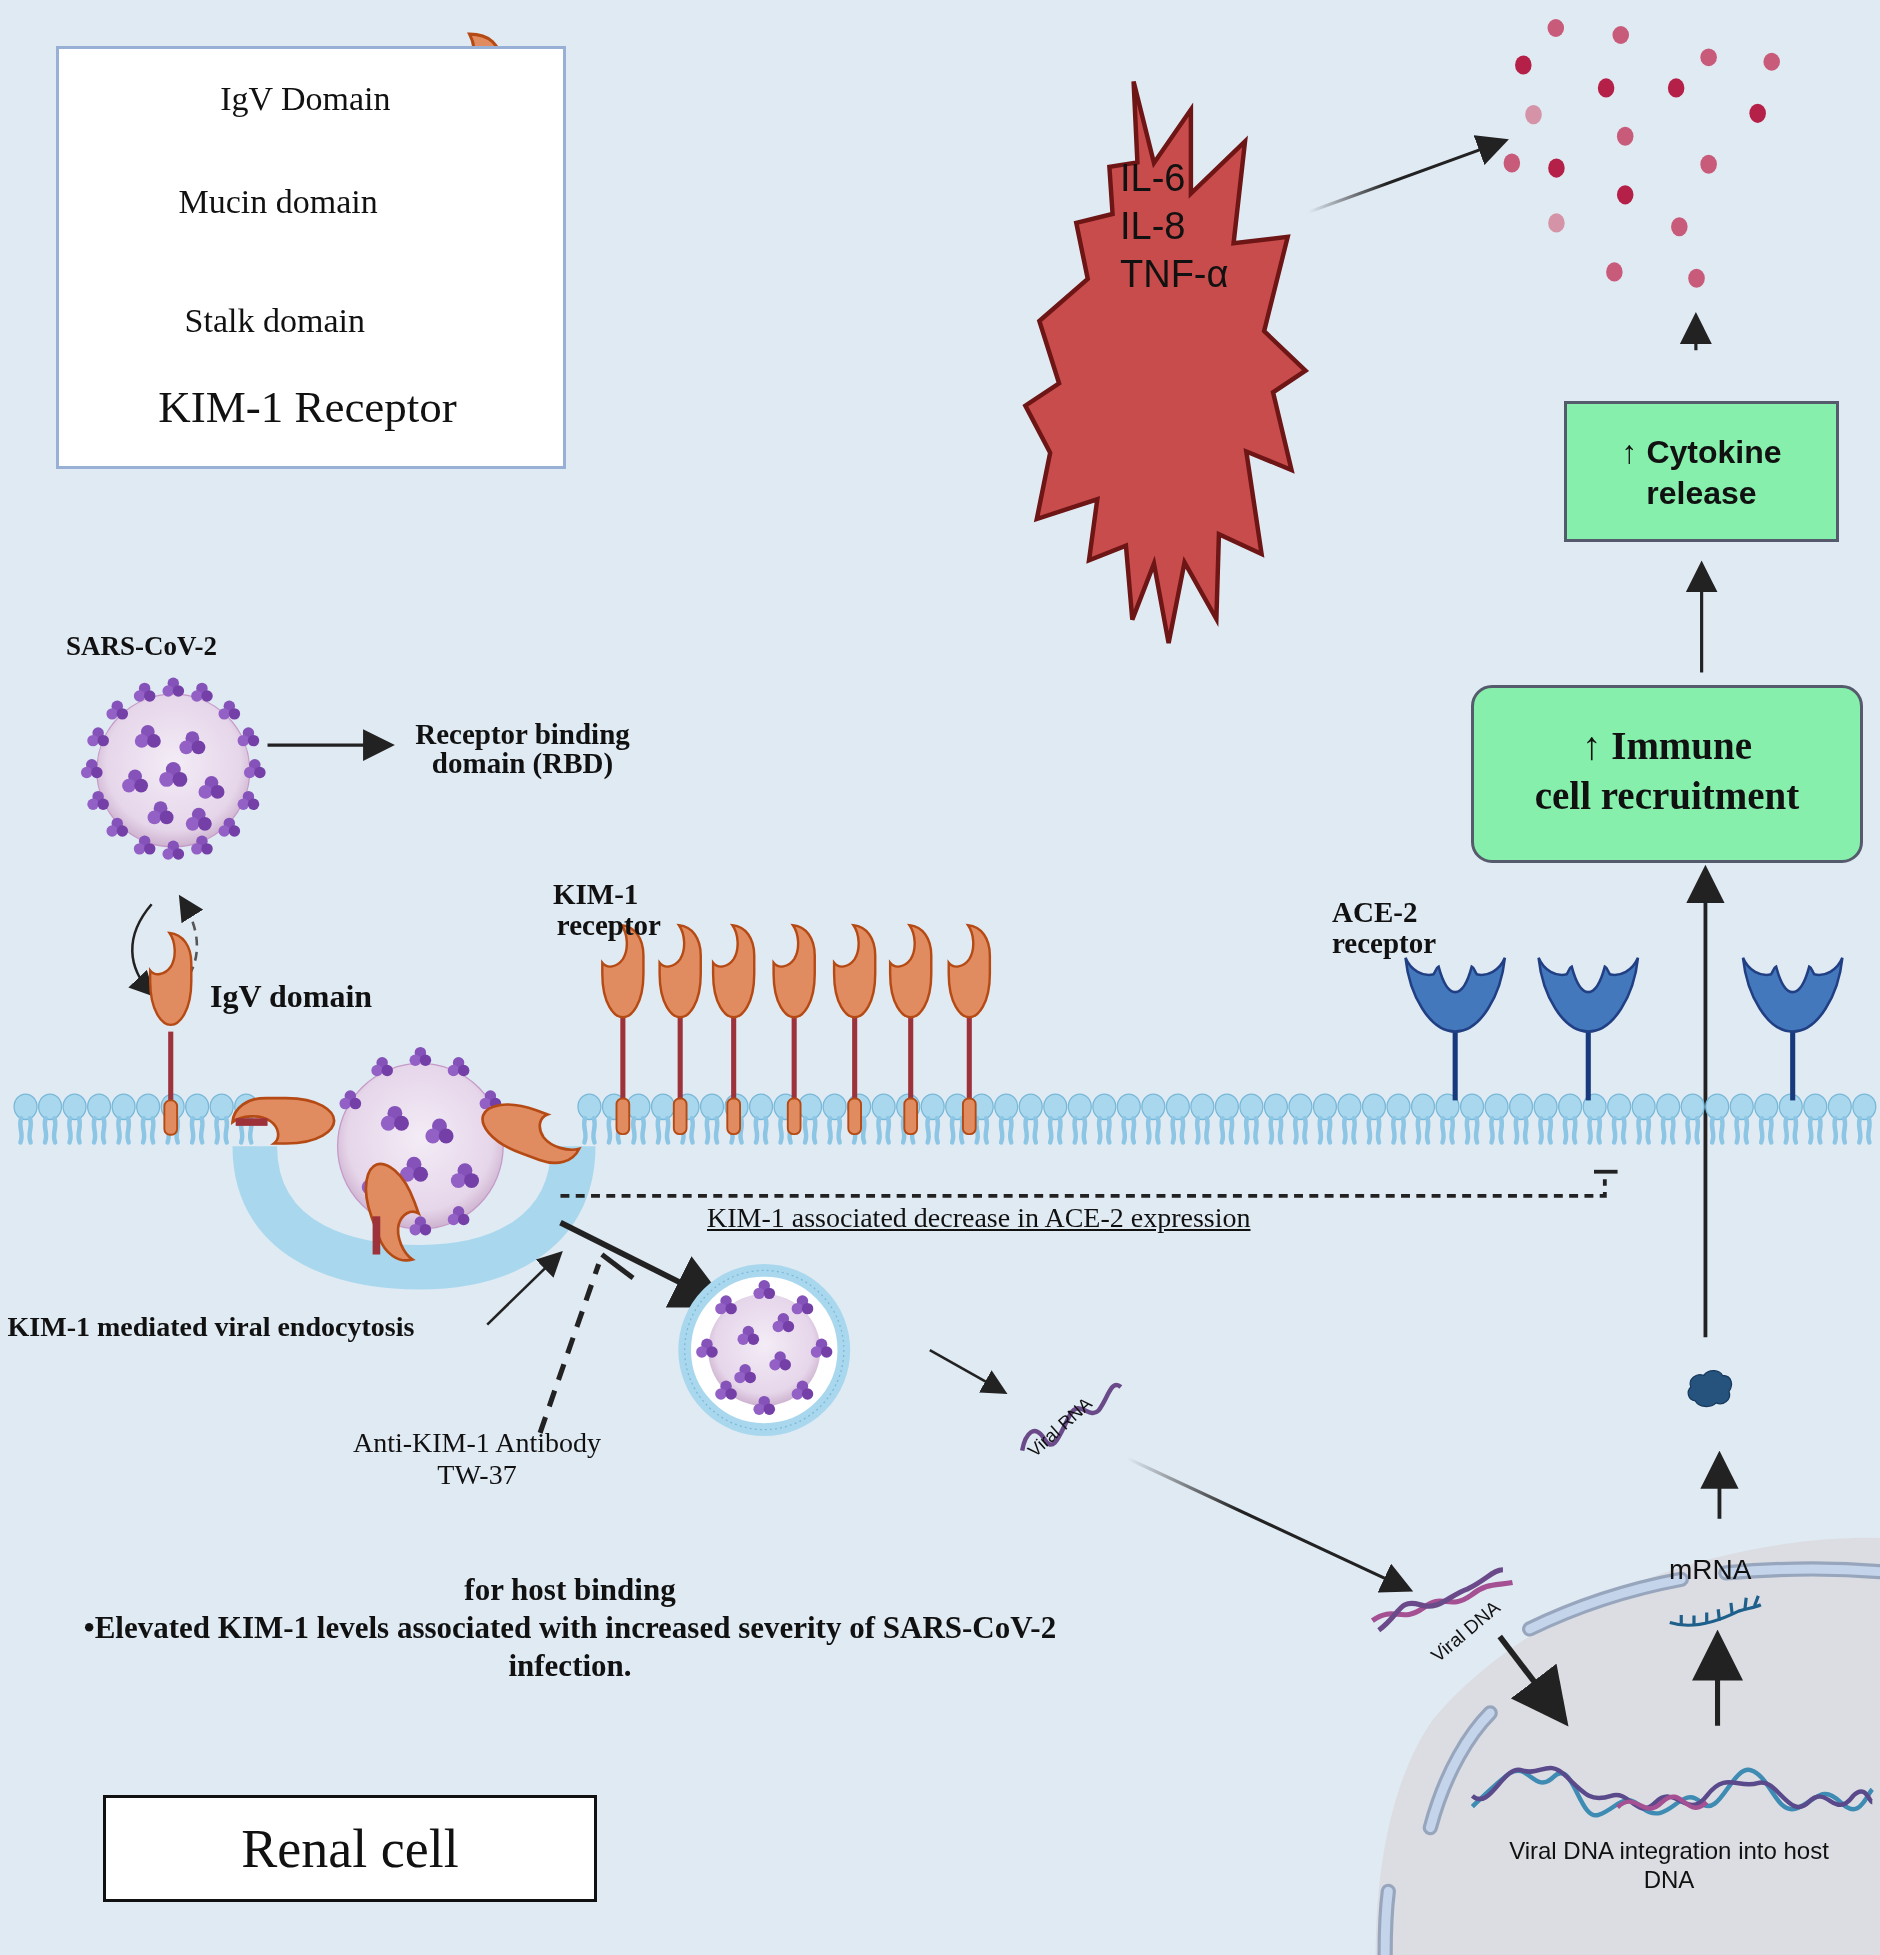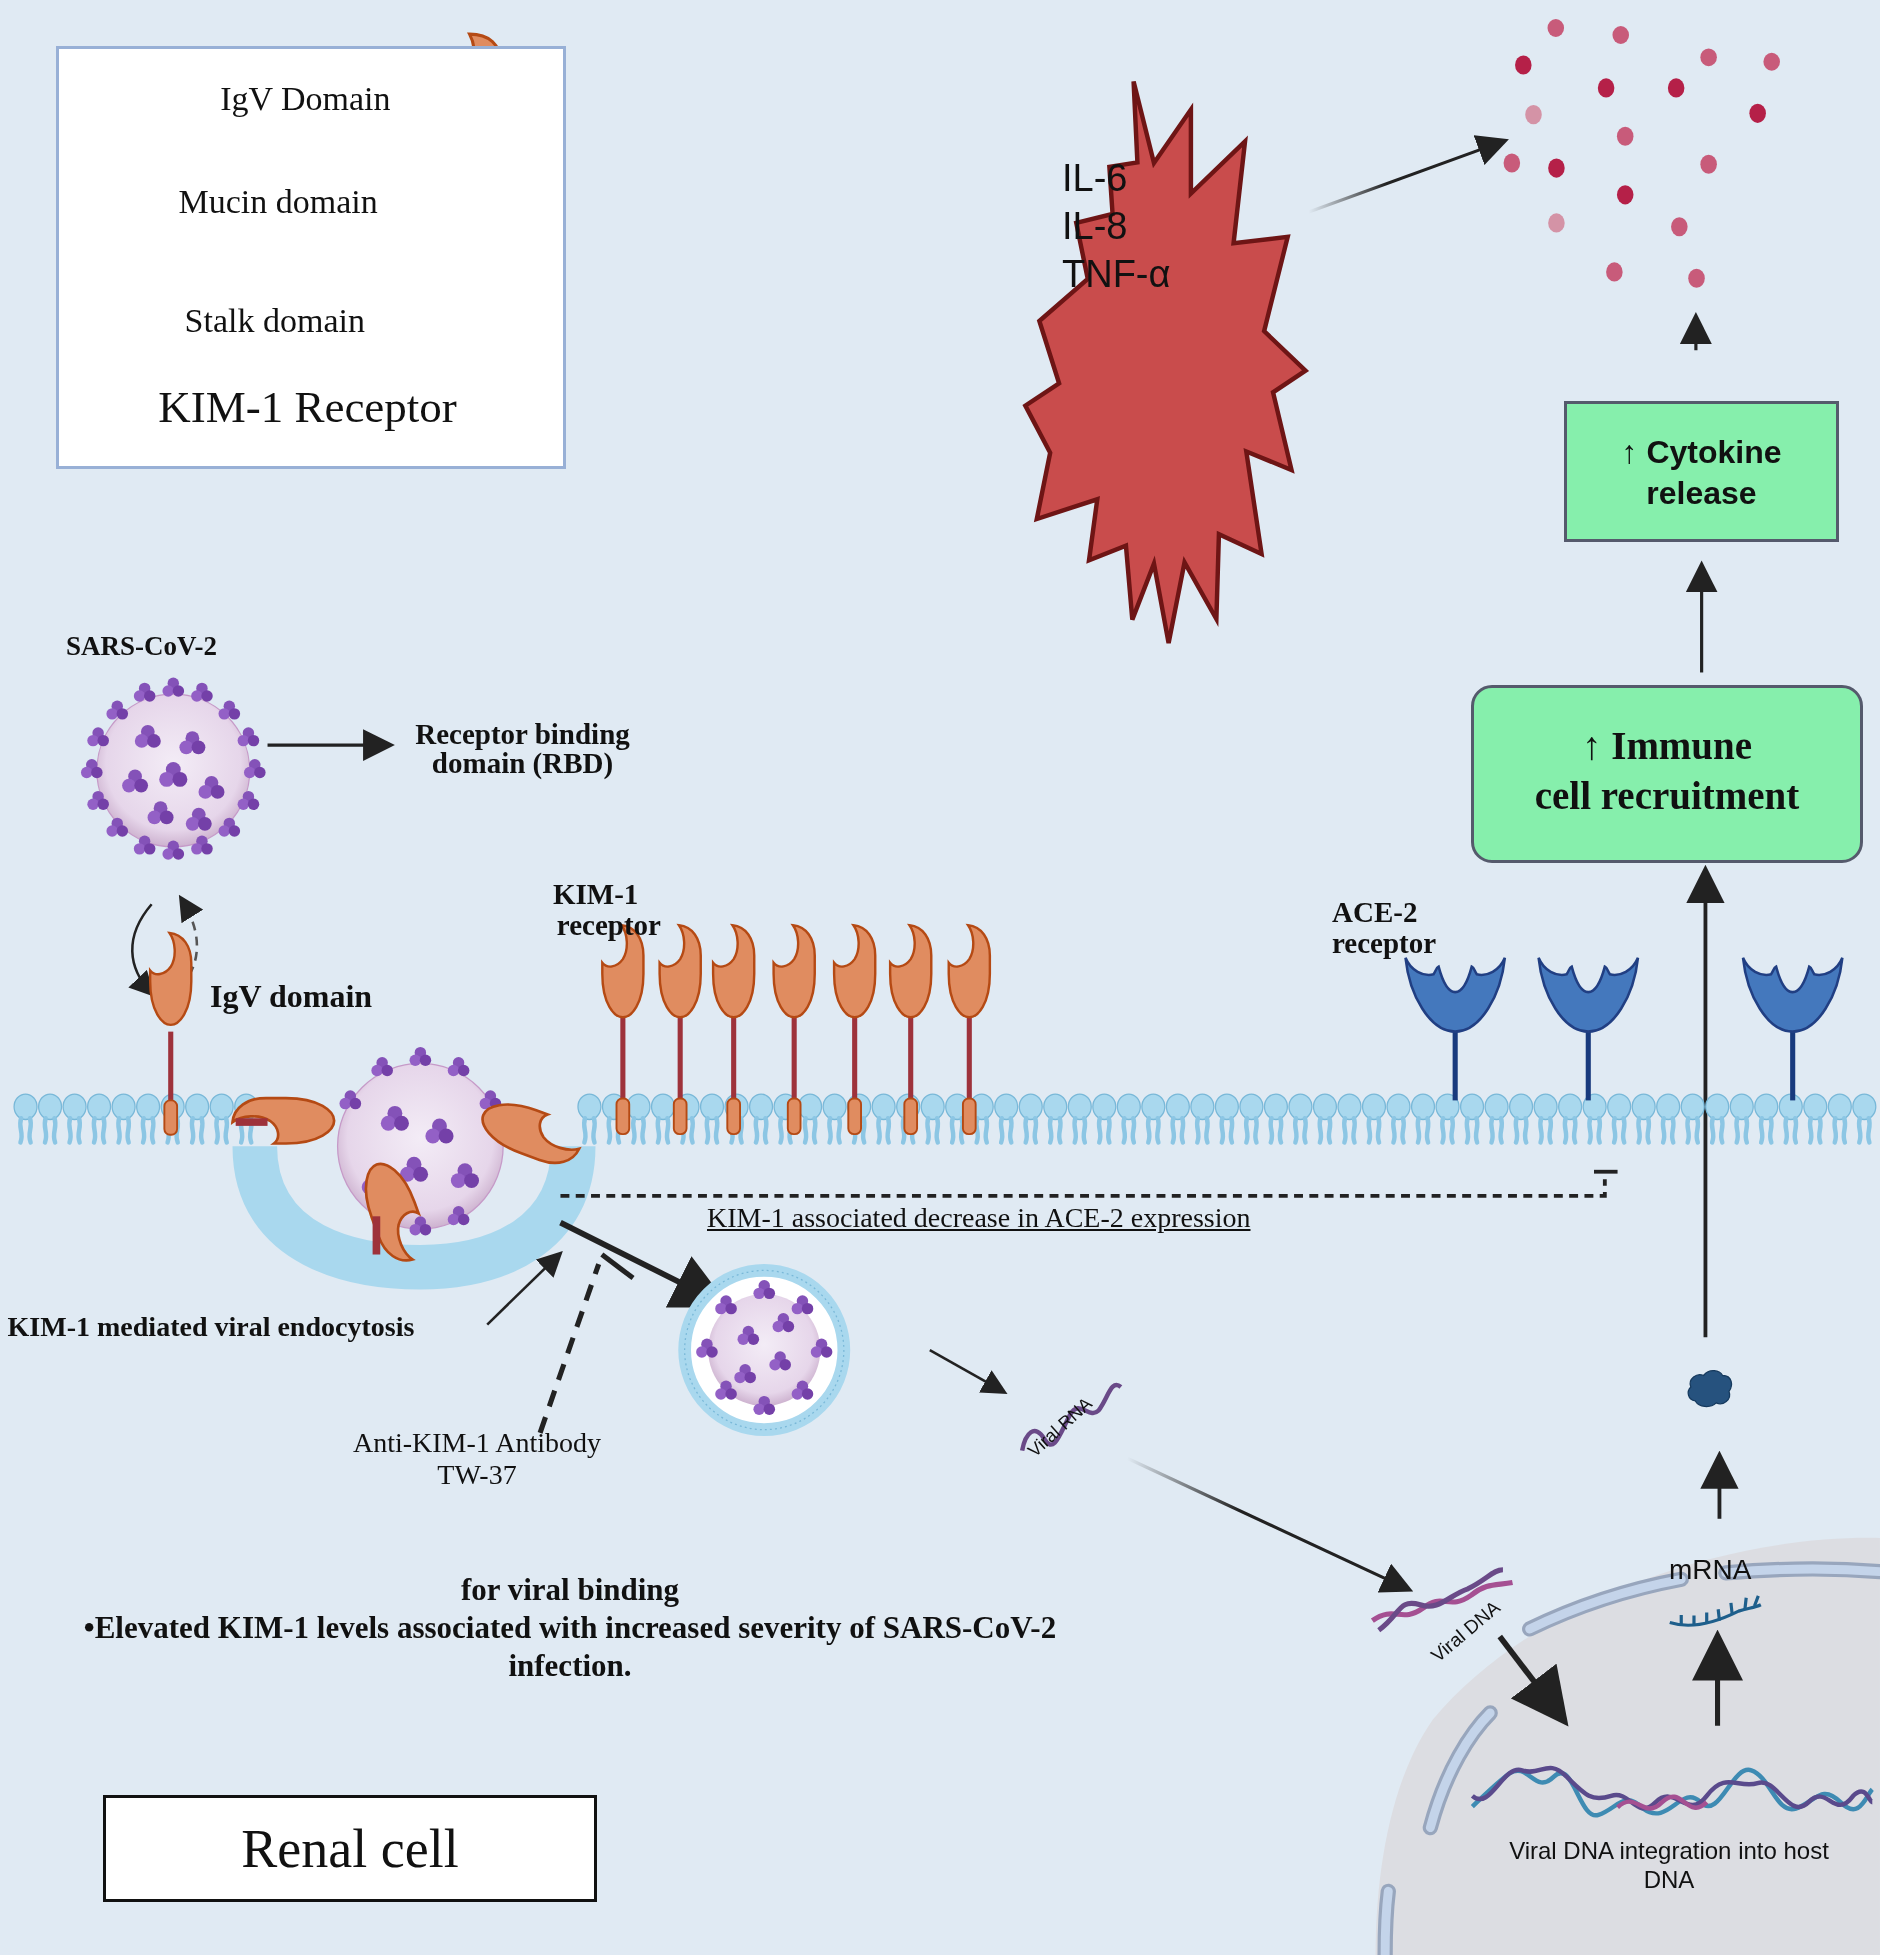--- a/index.html
+++ b/index.html
@@ -337,21 +337,21 @@
   </g>
 </svg>
 
 <div class="abs legend-box">
   <div class="abs serif lg-label" style="left:25.5px;top:31px;">IgV Domain</div>
   <div class="abs serif lg-label" style="left:12.7px;top:134px;">Mucin domain</div>
   <div class="abs serif lg-label" style="left:0px;top:253px;">Stalk domain</div>
   <div class="abs serif lg-title" style="top:332px;">KIM-1 Receptor</div>
 </div>
 
-<div class="abs sans" style="left:1062px;top:154px;font-size:38px;line-height:48px;">
+<div class="abs sans" style="left:1120px;top:154px;font-size:38px;line-height:48px;">
   <div>IL-6</div>
   <div>IL-8</div>
   <div>TNF-α</div>
 </div>
 
 <div class="abs flow-box sans" style="left:1564px;top:401px;width:275px;height:141px;font-size:32px;line-height:41px;padding-top:28px;">
   <div><span>↑</span> <span>Cytokine</span></div>
   <div>release</div>
 </div>
 
@@ -385,21 +385,21 @@
 
 <div class="abs sans" style="left:1024px;top:1446px;font-size:18px;transform:rotate(-42deg);transform-origin:left top;">Viral RNA</div>
 <div class="abs sans" style="left:1427px;top:1650px;font-size:19px;transform:rotate(-40deg);transform-origin:left top;">Viral DNA</div>
 <div class="abs sans" style="left:1669px;top:1554px;font-size:28px;">mRNA</div>
 <div class="abs sans" style="left:1465px;top:1836px;width:408px;text-align:center;font-size:24px;line-height:29px;">
   <div>Viral DNA integration into host</div>
   <div>DNA</div>
 </div>
 
 <div class="abs serif" style="left:38px;top:1571px;width:1064px;text-align:center;font-size:31px;line-height:38px;font-weight:bold;">
-  <div>for viral binding</div>
+  <div>for host binding</div>
   <div>•Elevated KIM-1 levels associated with increased severity of SARS-CoV-2</div>
   <div>infection.</div>
 </div>
 
 <div class="abs renal-box serif">
   <span>Renal cell</span>
 </div>
 
 
 </body></html>

